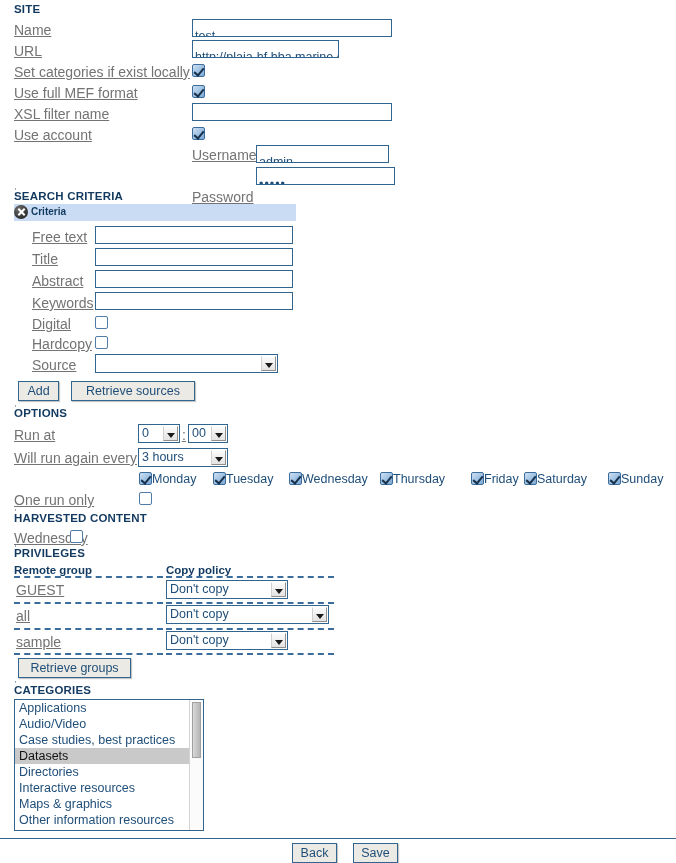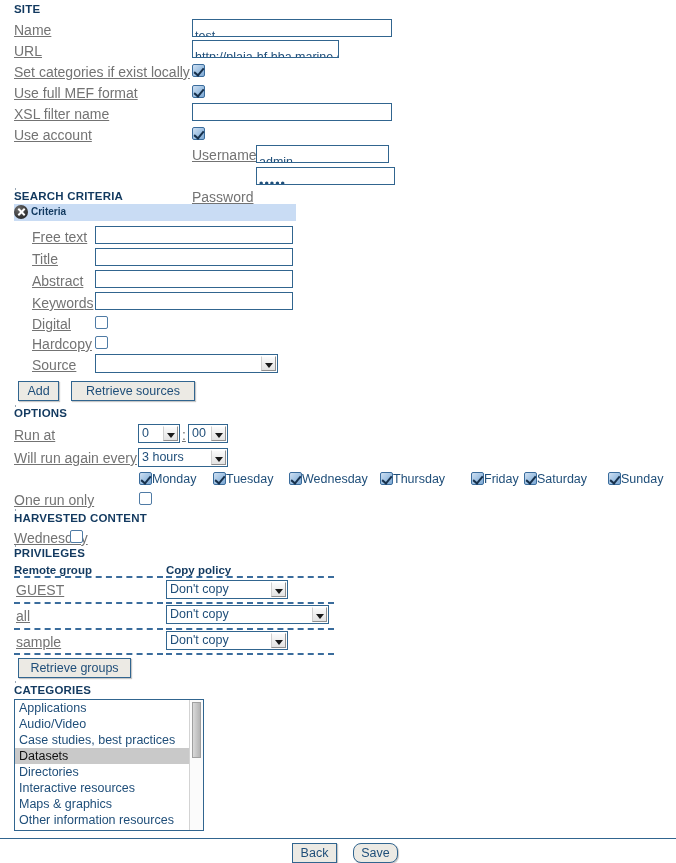--- a/index.html
+++ b/index.html
@@ -359,15 +359,15 @@
     <div class="catitem">Interactive resources</div>
     <div class="catitem">Maps &amp; graphics</div>
     <div class="catitem">Other information resources</div>
     <div class="catscroll">
       <div class="catthumb"></div>
     </div>
   </div>
 
   <div class="hr" style="top:838px;"></div>
   <div class="btn" style="left:292px;top:843px;width:45px;">Back</div>
-  <div class="btn" style="left:353px;top:843px;width:45px;border-radius:8px;">Save</div>
+  <div class="btn" style="left:353px;top:843px;width:45px;">Save</div>
 
 </div>
 
 </body></html>

